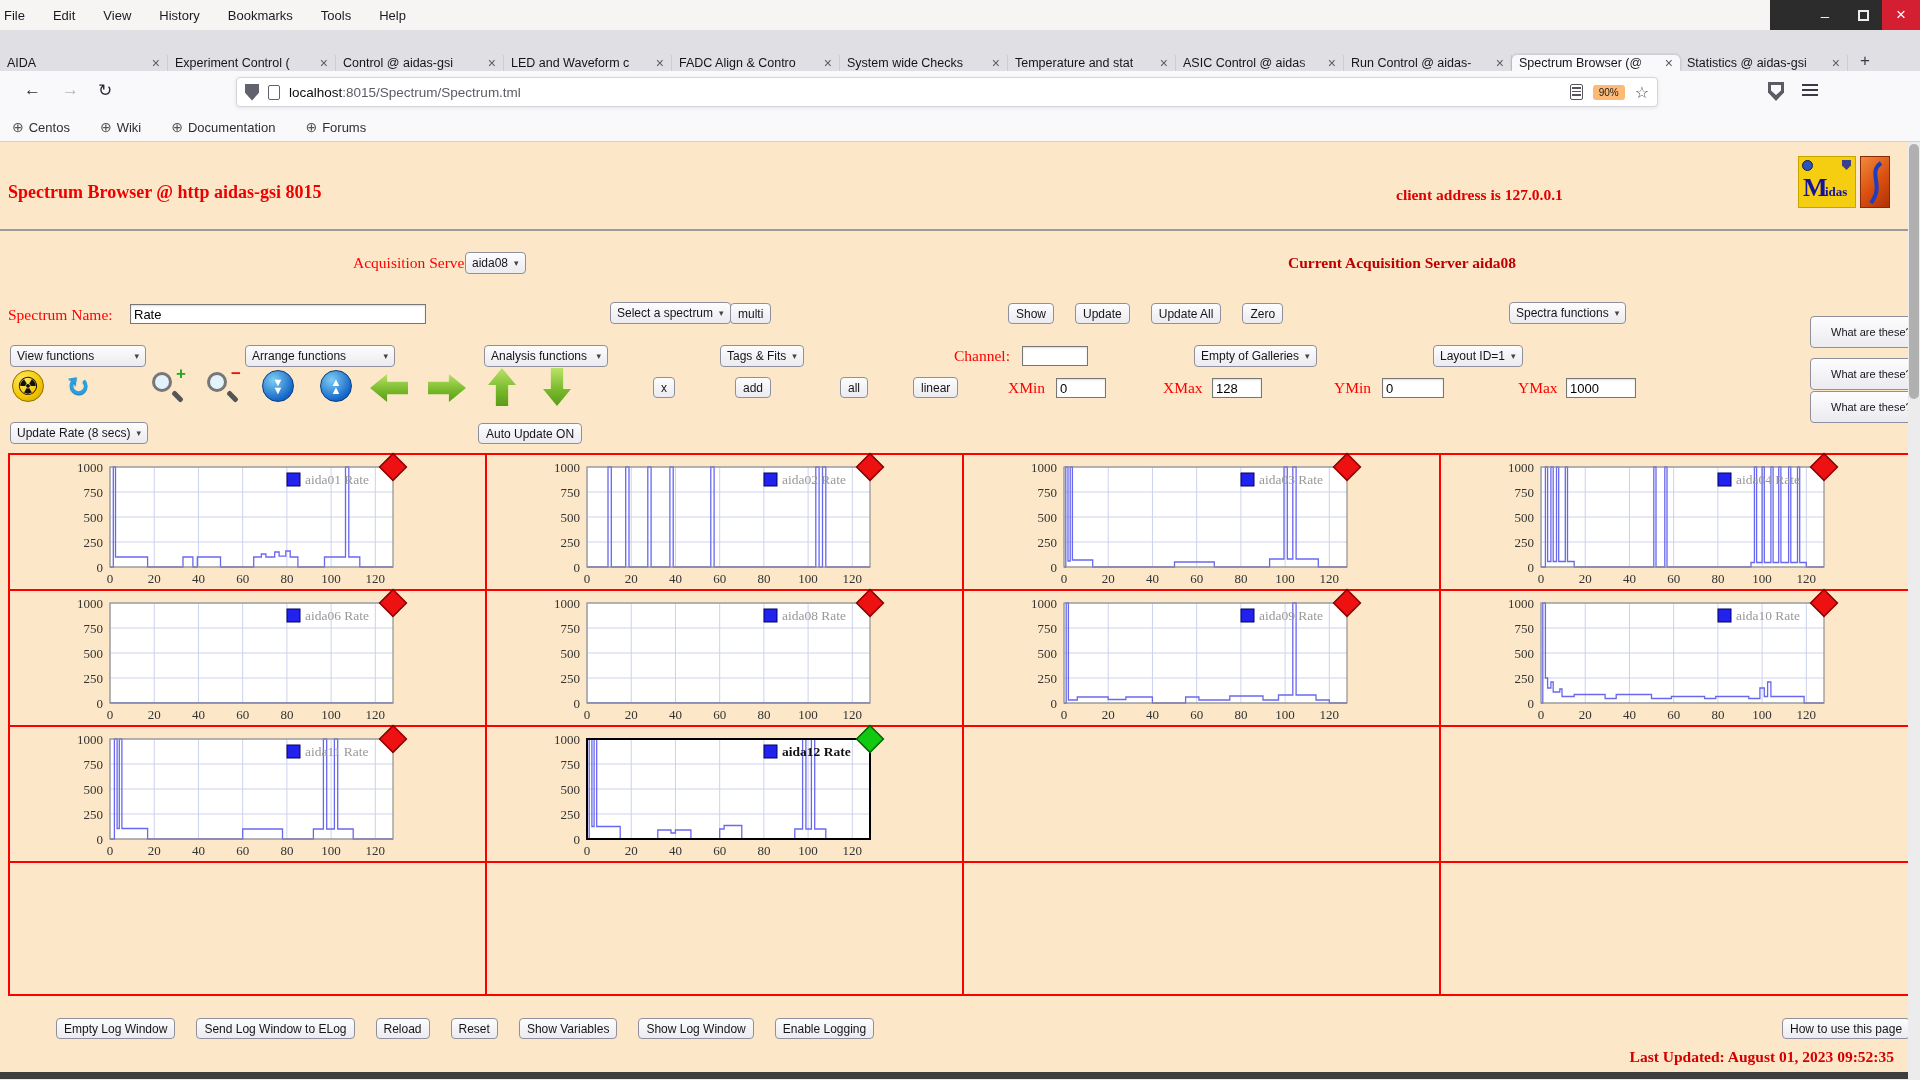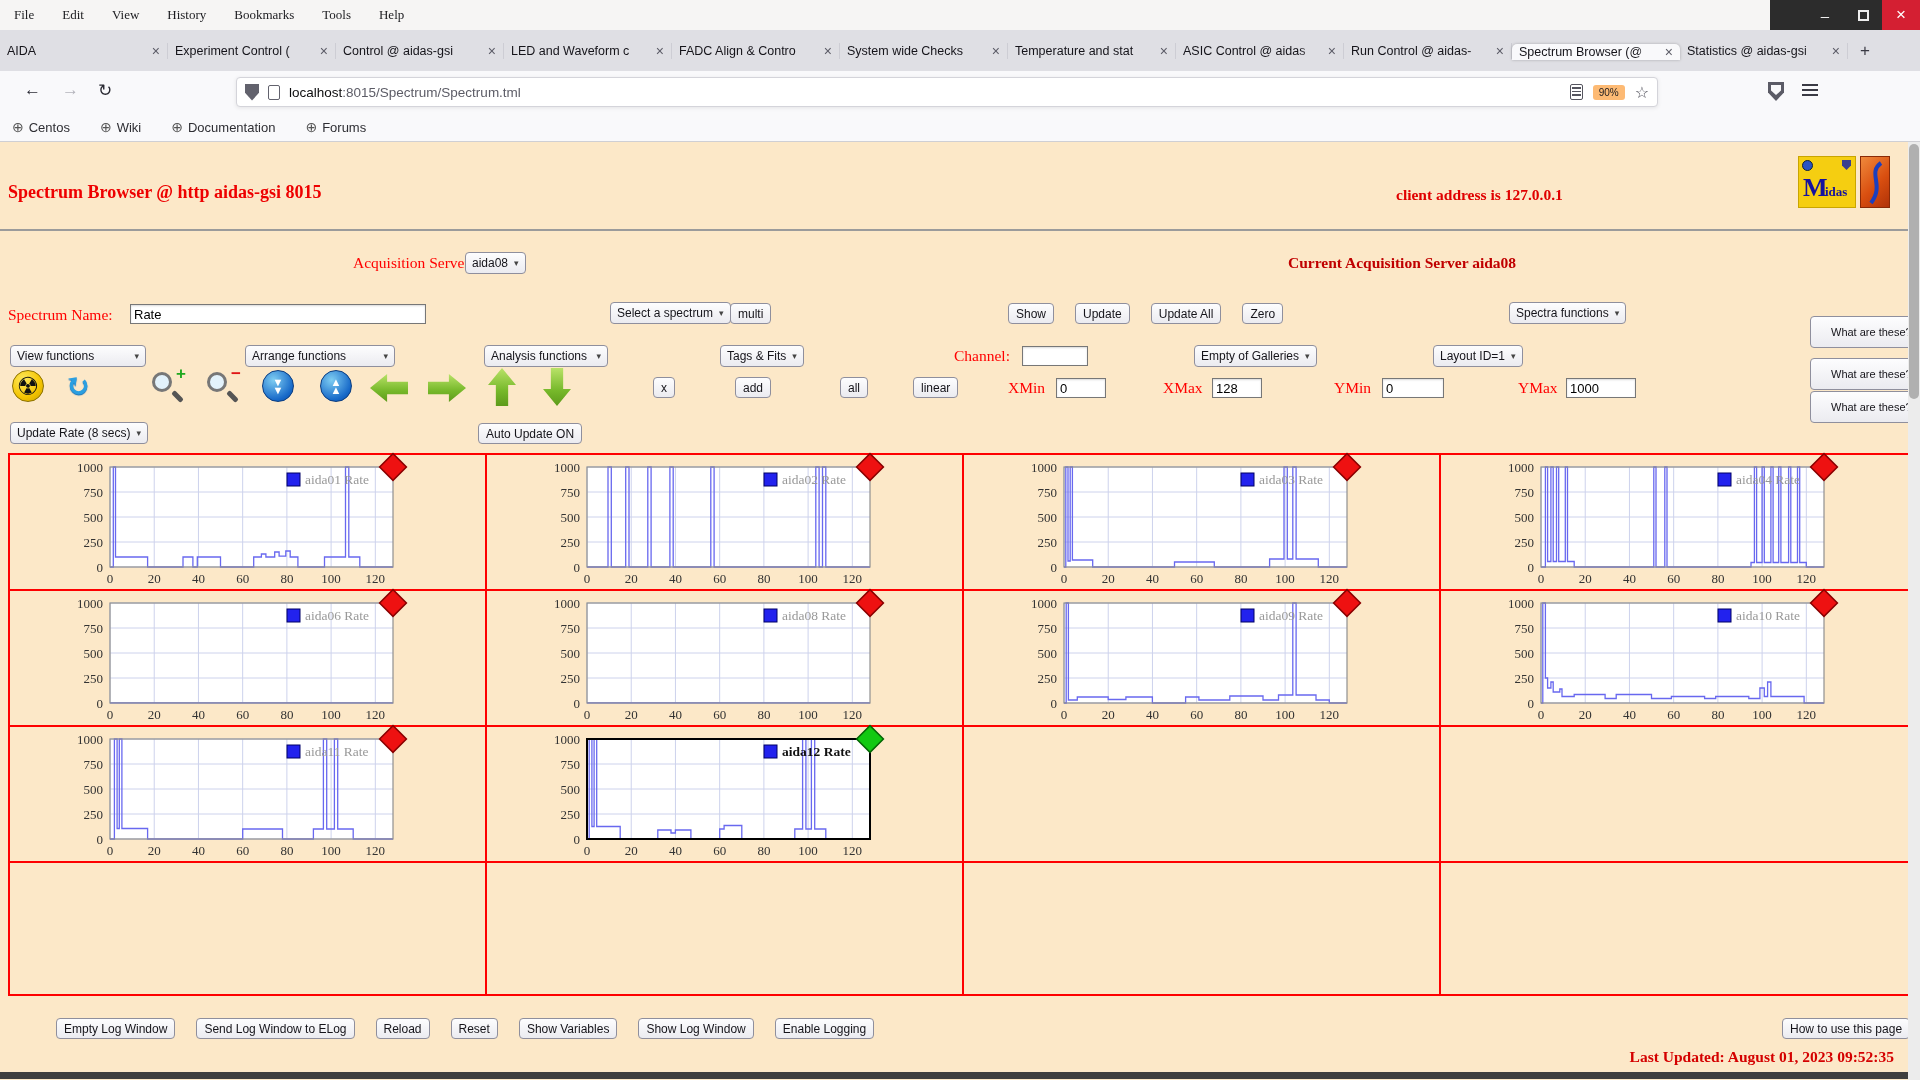--- a/index.html
+++ b/index.html
@@ -2,31 +2,31 @@
 <html><head>
 <meta charset="utf-8">
 <style>
   * { box-sizing: border-box; margin: 0; padding: 0; }
   html,body { width:1920px; height:1080px; overflow:hidden; background:#fff;
               font-family:"Liberation Sans", sans-serif; }
 
   
   .menubar { position:absolute; left:0; top:0; width:1920px; height:30px;
              background:#f6f5f4; display:flex; align-items:center; gap:28px;
-             padding-left:14px; font-size:13px; color:#1b1b1f;font-family:Liberation Serif, serif; }
+             padding-left:4px; font-size:13px; color:#1b1b1f; }
   .menu-item { cursor:default; }
   .win-controls { position:absolute; right:0; top:0; width:150px; height:30px;
                   background:#2c2c2c; display:flex; align-items:center; justify-content:flex-end; }
   .wc-btn { width:38px; height:30px; display:flex; align-items:center; justify-content:center;
             color:#eee; font-size:15px; }
   .wc-max-box { width:11px; height:11px; border:2px solid #eee; }
   .wc-close { background:#d41f32; color:#fff; font-size:17px; }
 
   .tabbar { position:absolute; left:0; top:30px; width:1920px; height:41px;
-            background:#dfdfe4; display:flex; align-items:center; }
+            background:#dfdfe4; display:flex; align-items:flex-end; }
   .tab { width:168px; display:flex; align-items:center; padding:0 7px;
          font-size:12.5px; color:#15141a; border-right:1px solid #cdcdd4; }
   .tab-label { flex:1; white-space:nowrap; overflow:hidden;
                -webkit-mask-image:linear-gradient(to right,#000 82%,transparent 98%);
                mask-image:linear-gradient(to right,#000 82%,transparent 98%); }
   .tab-close { color:#5b5b66; font-size:14px; margin-left:3px; }
   .tab.active { background:#f9f9fb; border-radius:5px 5px 0 0; margin-top:3px;
                 border-right:none; box-shadow:0 0 3px rgba(0,0,0,.25); }
   .new-tab { width:34px; display:flex; align-items:center; justify-content:center;
              font-size:17px; color:#3a3a44; }

